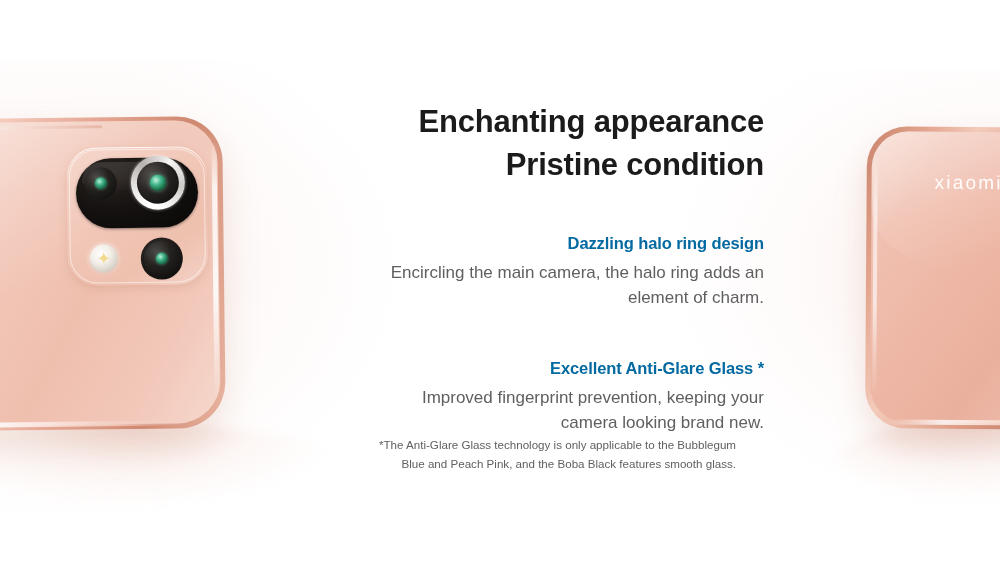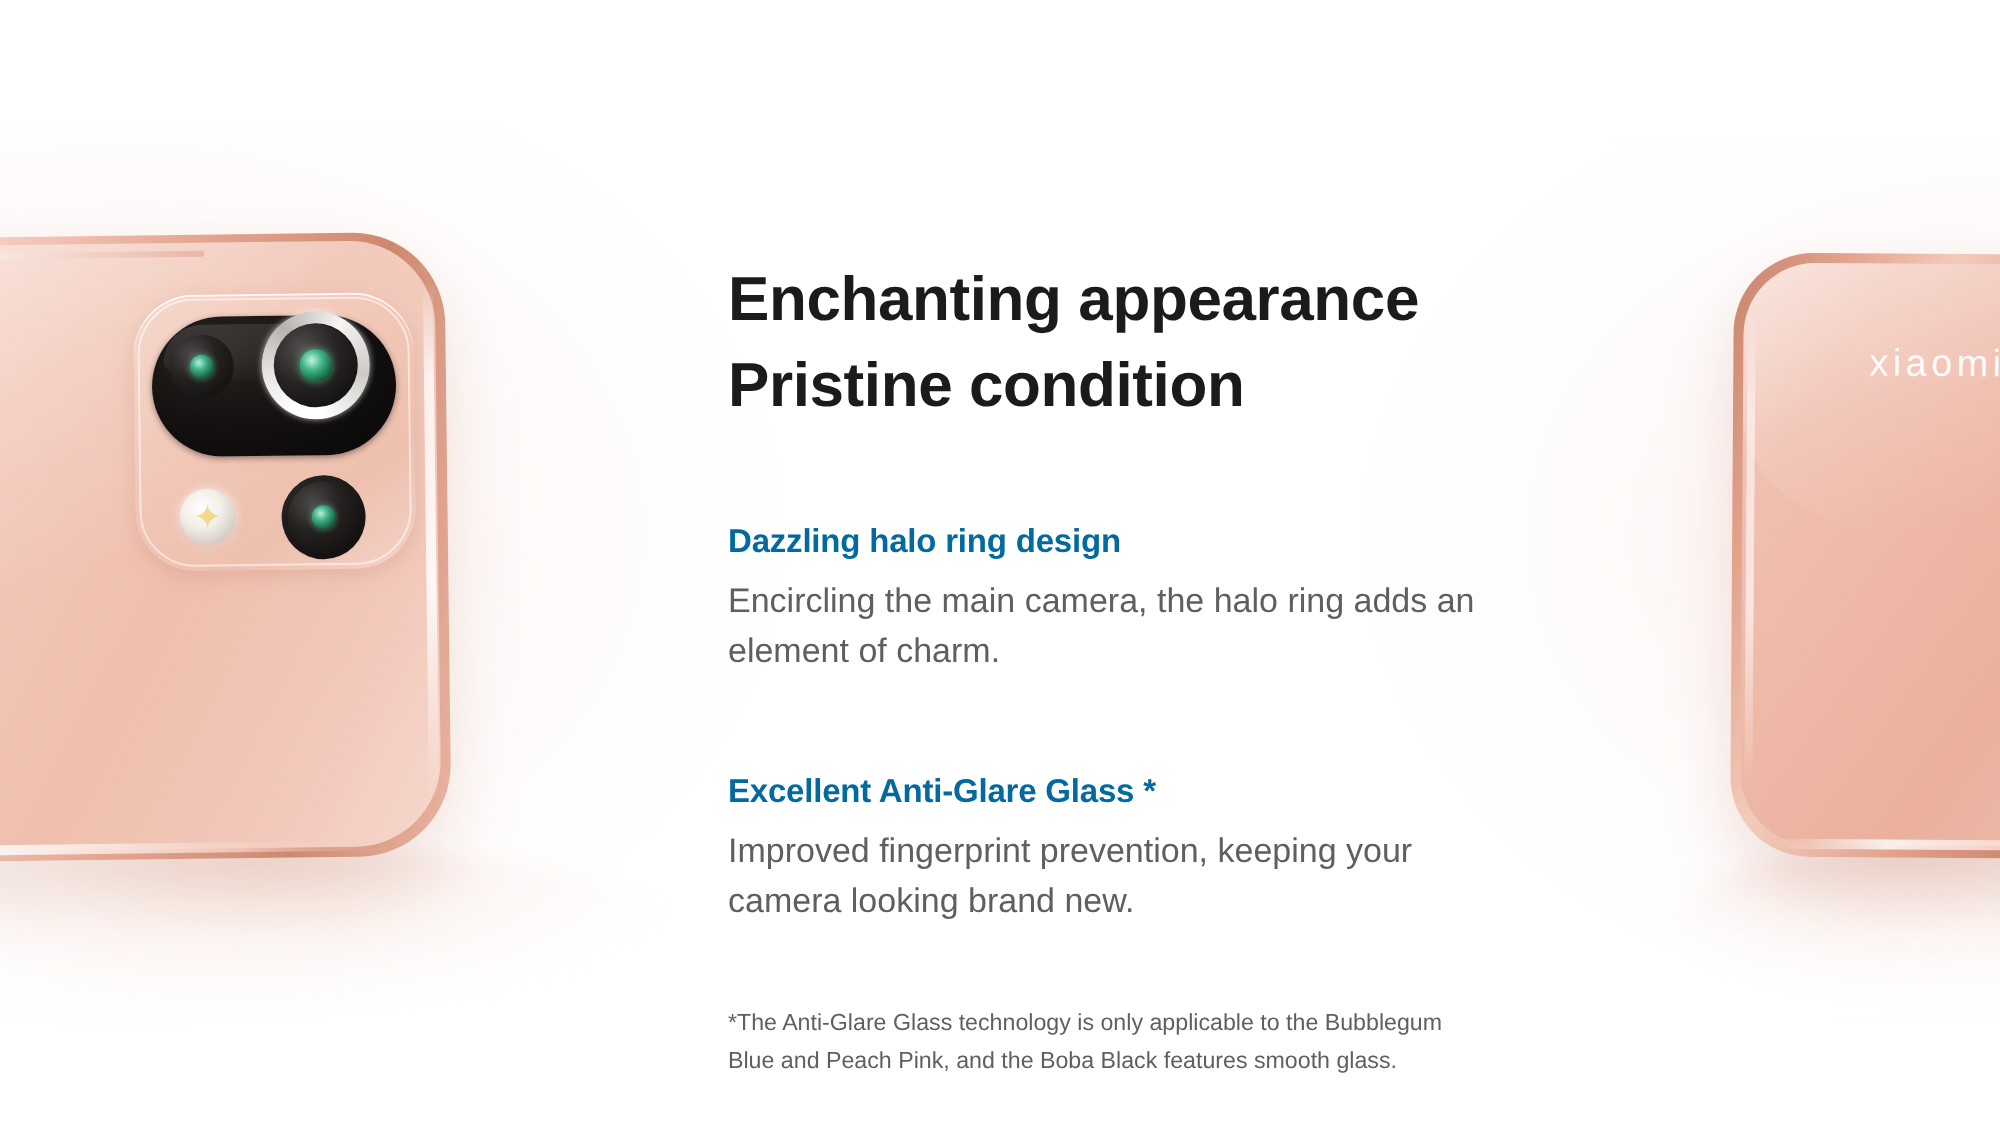--- a/index.html
+++ b/index.html
@@ -338,22 +338,23 @@
         rgba(228,170,152,0.38) 0%,
         rgba(243,212,202,0.16) 42%,
         rgba(255,255,255,0) 76%);
     filter: blur(5px);
   }
 
   
   #copy {
     position: absolute;
     left: 364px;
-    top: 128px;
+    top: 100px;
     width: 400px;
+    text-align: right;
   }
   .headline {
     color: #1b1b1b;
     font-size: 31px;
     font-weight: bold;
     line-height: 1.40;
     letter-spacing: -0.2px;
     margin: 0;
   }
   .feature { margin-top: 0; }
@@ -366,21 +367,20 @@
     letter-spacing: -0.1px;
     margin: 0 0 7px 0;
   }
   .feature-desc {
     color: #5f5f5f;
     font-size: 17px;
     line-height: 1.5;
     margin: 0;
   }
   .footnote {
-    margin-top: 39px;
     color: #5f5f5f;
     font-size: 11.6px;
     line-height: 1.62;
     width: 372px;
   }
 </style>
 </head>
 <body>
 
 <div id="stage">

